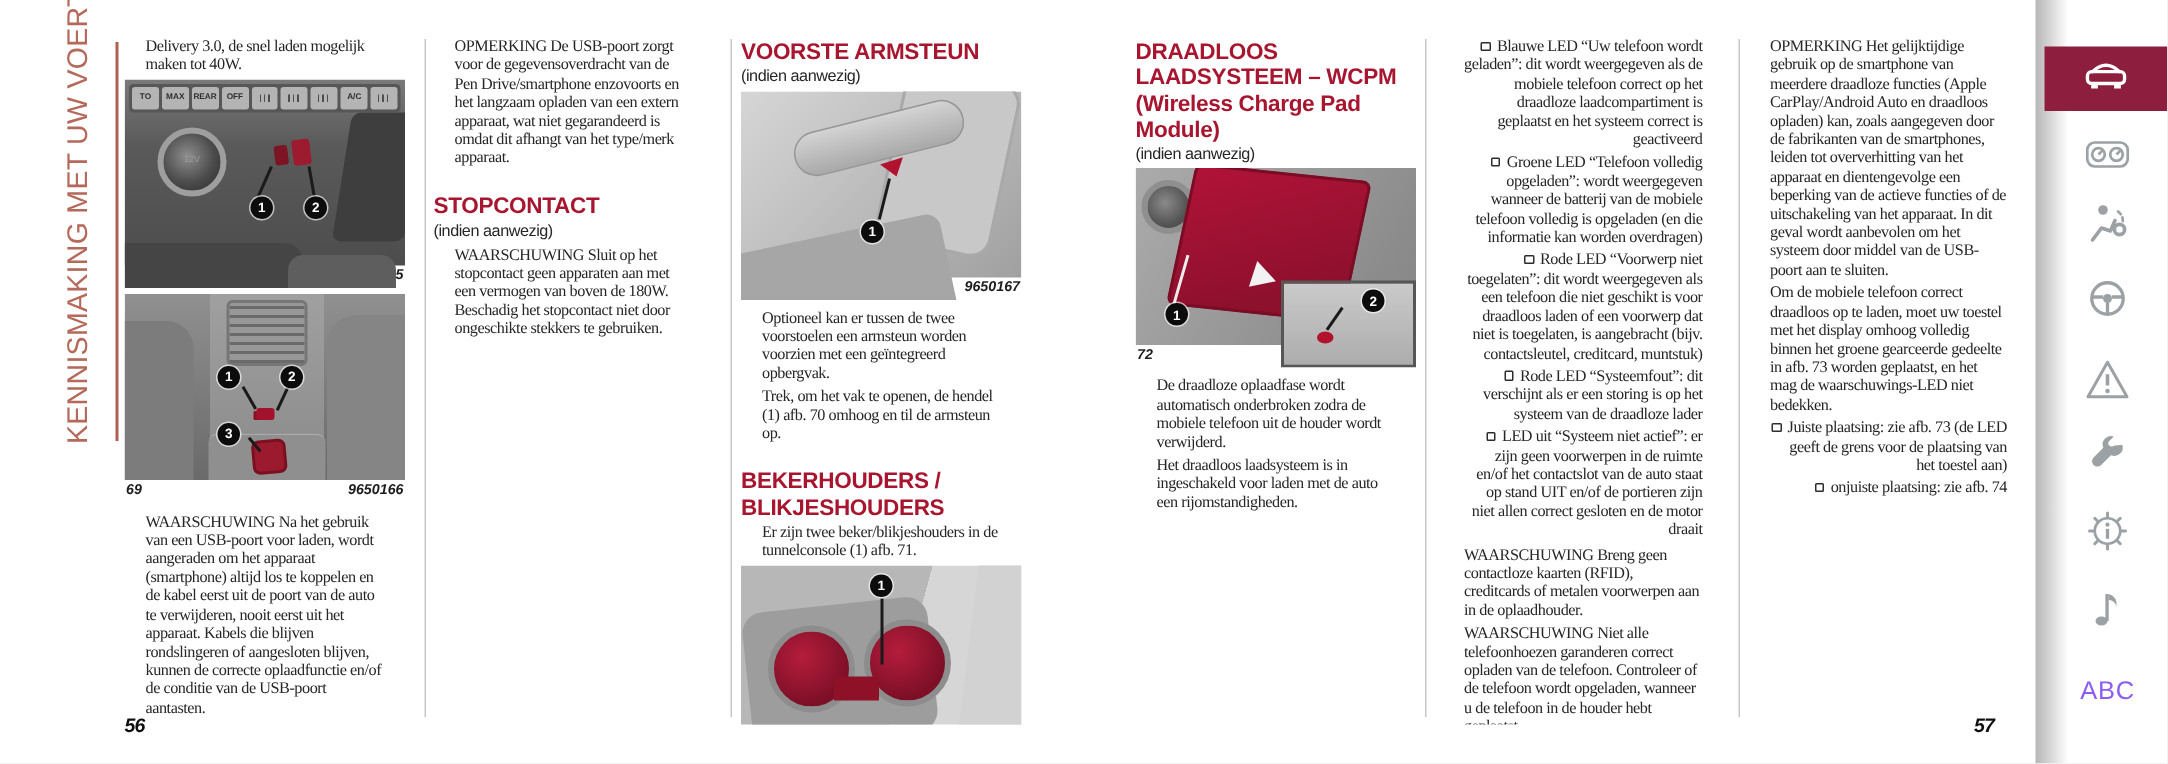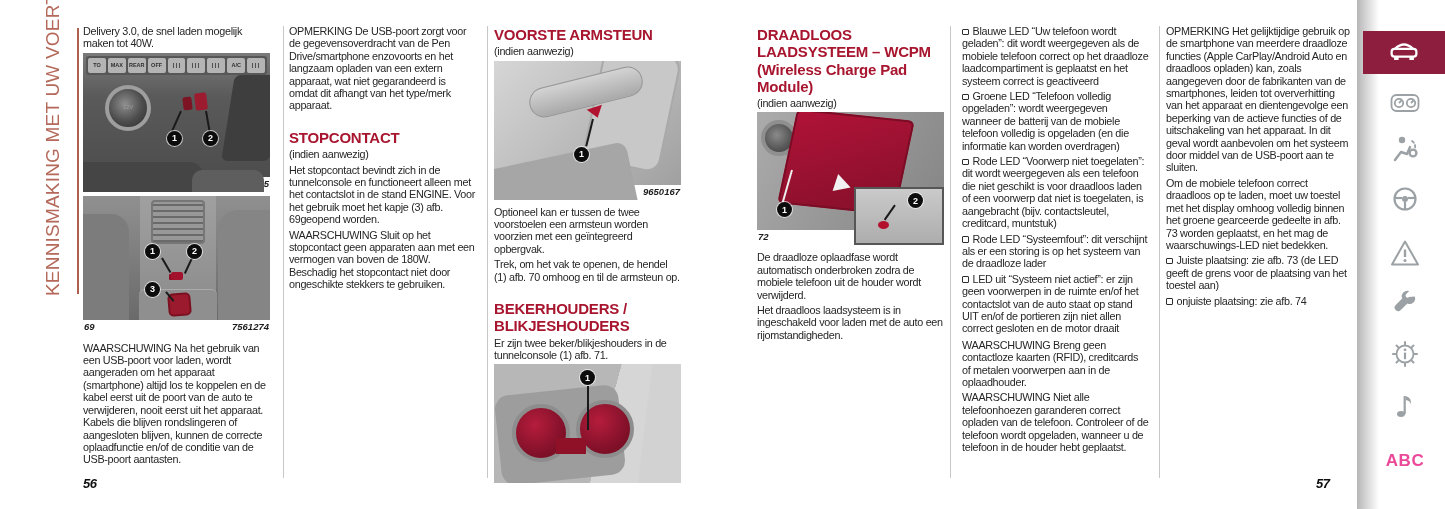--- a/index.html
+++ b/index.html
@@ -6,26 +6,26 @@
   html,body { background:#e9e9e9; }
   .canvas {
     position:relative; width:1445px; height:509px; background:#ffffff;
     font-family:"Liberation Sans", sans-serif; color:#262626; overflow:hidden;
   }
   
   .col { position:absolute; top:25px; width:187px; height:458px; overflow:hidden;
          font-size:10.8px; line-height:1.15; letter-spacing:-0.3px; }
   #col1{left:83px;} #col2{left:289px;} #col3{left:494px;}
   #col4{left:757px;} #col5{left:962px;} #col6{left:1166px; width:186px;}
-  .col p { margin:0 0 3px; }
+  .col p { margin:0 14px 3px;font-family:Liberation Serif, serif; }
   .h  { color:#a8152f; font-weight:bold; font-size:15px; margin:17px 0 2px; letter-spacing:-0.2px; }
   .h.first { margin-top:1px; }
   .subh { color:#a8152f; font-weight:bold; margin:6px 0 1px; }
   .subnote { margin:0 0 3px; }
-  .bp { margin:0 0 3px; }
+  .bp { margin:0 0 3px;text-align:right; }
   .sq { display:inline-block; width:6.5px; height:6.5px; border:1.2px solid #2d2d2d;
         border-radius:1px; margin-right:4px; }
   .vr { position:absolute; top:26px; height:452px; width:1px; background:#c7c7c7; }
   .pagenum { position:absolute; top:476px; font-size:13px; font-weight:bold; font-style:italic;
              color:#0f0f0f; letter-spacing:-0.5px; }
   
   .side-label { position:absolute; left:42px; top:28px; height:268px;
     writing-mode:vertical-rl; transform:rotate(180deg);
     font-size:19px; color:#b4695a; letter-spacing:0.2px; white-space:nowrap; }
   .side-label-rule { position:absolute; left:77px; top:28px; height:266px; width:1.6px; background:#ae604e; }
@@ -89,21 +89,21 @@
   .f72-led { position:absolute; left:22px; top:32px; width:11px; height:8px; border-radius:50%; background:#b3122e; }
   .f72-arrow { position:absolute; left:78px; top:64px; width:0; height:0; z-index:4;
                border-top:9px solid transparent; border-bottom:9px solid transparent; border-left:16px solid #f2f2f2; transform:rotate(18deg); }
   
   .spine { position:absolute; left:1357px; top:0; width:22px; height:509px;
            background:linear-gradient(90deg, rgba(110,110,110,.5), rgba(255,255,255,0)); }
   .rsb { position:absolute; left:1363px; top:0; width:82px; height:509px; background:transparent; }
   .tab-active { position:absolute; left:1363px; top:31px; width:82px; height:43px; background:#8d1e3d;
                 display:flex; align-items:center; justify-content:center; }
   .sicon { position:absolute; left:1385px; width:40px; height:34px; display:flex; align-items:center; justify-content:center; }
-  .abc { font-size:17px; font-weight:bold; color:#ec4899; letter-spacing:0.5px; font-style:normal; }
+  .abc { font-size:17px; font-weight:normal; color:#8b5cf6; letter-spacing:0.5px; font-style:normal; }
 </style>
 </head>
 <body>
 
 <div class="canvas">
 
   <div class="side-label">KENNISMAKING MET UW VOERTUIG</div>
   <div class="side-label-rule"></div>
 
   <div class="vr" style="left:283px"></div>
@@ -157,32 +157,31 @@
         <div class="f69-cover"></div>
         <div class="lead dark" style="left:78px;top:62px;height:17px;transform:rotate(-30deg)"></div>
         <div class="lead dark" style="left:108px;top:62px;height:17px;transform:rotate(25deg)"></div>
         <div class="lead dark" style="left:82px;top:96px;height:12px;transform:rotate(-40deg)"></div>
         <div class="co" style="left:62px;top:48px">1</div>
         <div class="co" style="left:104px;top:48px">2</div>
         <div class="co" style="left:62px;top:86px">3</div>
       </div>
       <div class="figcap">
         <span>69</span>
-        <span>7561274</span>
+        <span>9650166</span>
       </div>
     </div>
 
     <p style="margin-top:7px">WAARSCHUWING Na het gebruik van een USB-poort voor laden, wordt aangeraden om het apparaat (smartphone) altijd los te koppelen en de kabel eerst uit de poort van de auto te verwijderen, nooit eerst uit het apparaat. Kabels die blijven rondslingeren of aangesloten blijven, kunnen de correcte oplaadfunctie en/of de conditie van de USB-poort aantasten.</p>
   </div>
 
   <div class="col" id="col2">
     <p>OPMERKING De USB-poort zorgt voor de gegevensoverdracht van de Pen Drive/smartphone enzovoorts en het langzaam opladen van een extern apparaat, wat niet gegarandeerd is omdat dit afhangt van het type/merk apparaat.</p>
     <div class="h">STOPCONTACT</div>
     <div class="subnote">(indien aanwezig)</div>
-    <p>Het stopcontact bevindt zich in de tunnelconsole en functioneert alleen met het contactslot in de stand ENGINE. Voor het gebruik moet het kapje (3) afb. 69geopend worden.</p>
     <p>WAARSCHUWING Sluit op het stopcontact geen apparaten aan met een vermogen van boven de 180W. Beschadig het stopcontact niet door ongeschikte stekkers te gebruiken.</p>
   </div>
 
   <div class="col" id="col3">
     <div class="h first">VOORSTE ARMSTEUN</div>
     <div class="subnote">(indien aanwezig)</div>
 
     <div class="fig">
       <div class="f70">
         <div class="f70-seat"></div>

